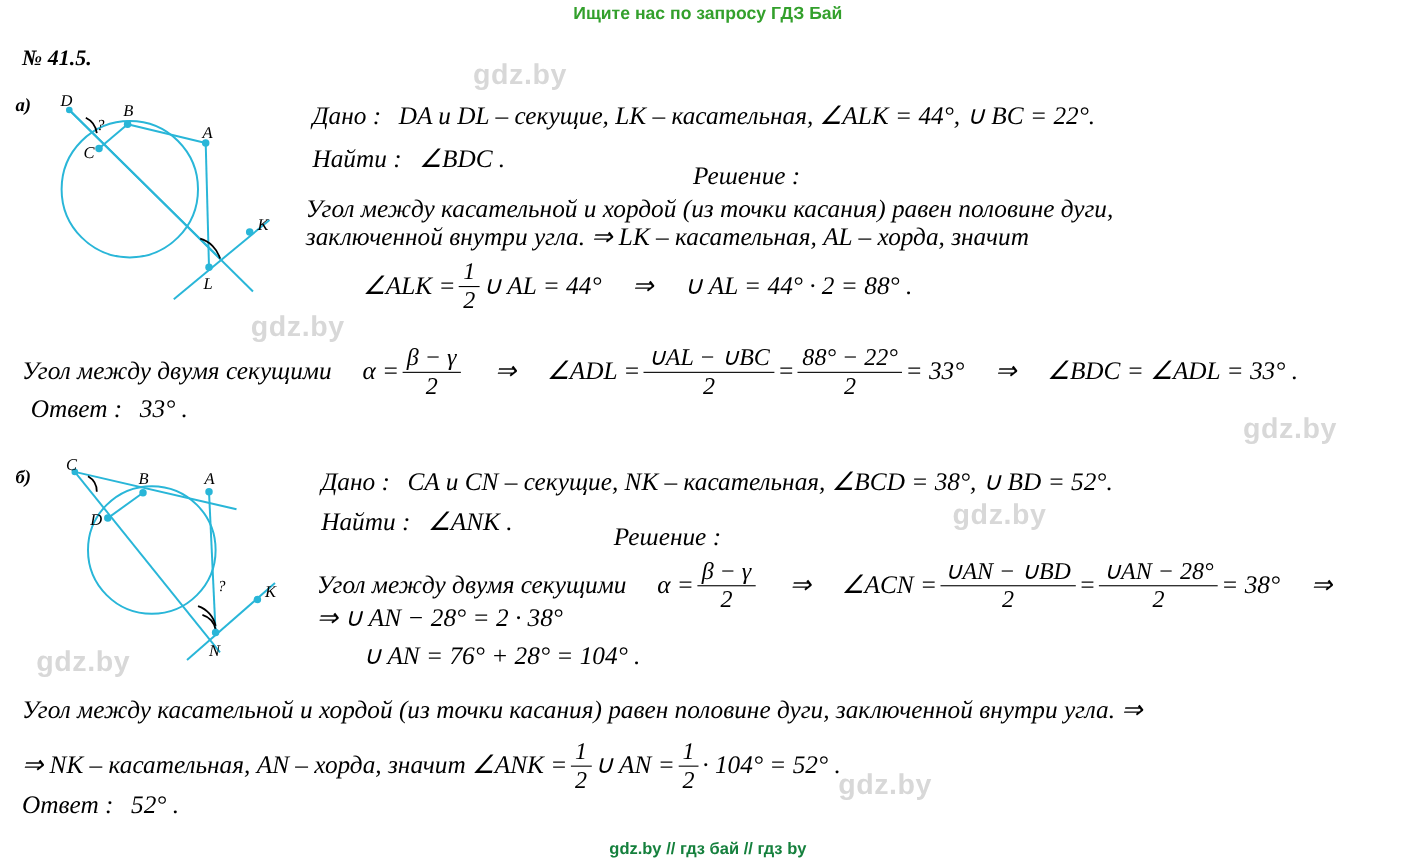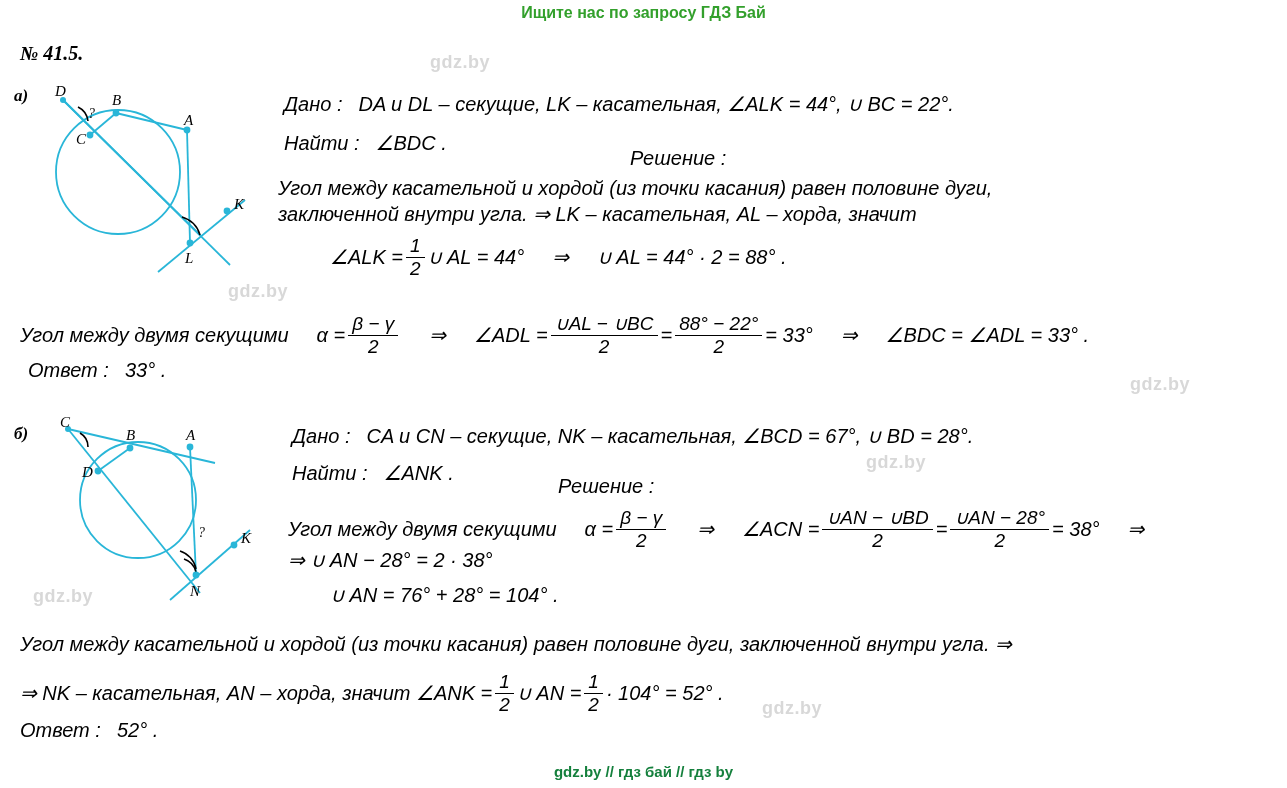--- a/index.html
+++ b/index.html
@@ -29,21 +29,21 @@
     color: #33a02c;
     font-family: "Liberation Sans", sans-serif;
     font-weight: bold;
     font-size: 16px;
   }
   .wm {
     position: absolute;
     font-family: "Liberation Sans", sans-serif;
     font-weight: bold;
     color: #d8d8d8;
-    font-size: 18px;
+    font-size: 26px;
     letter-spacing: 0.5px;
     user-select: none;
   }
   .wm-1 { left: 430px; top: 52px; }
   .wm-2 { left: 228px; top: 281px; }
   .wm-3 { left: 1130px; top: 374px; }
   .wm-4 { left: 866px; top: 452px; }
   .wm-5 { left: 33px; top: 586px; }
   .wm-6 { left: 762px; top: 698px; }
 
@@ -73,23 +73,23 @@
     font-style: italic;
   }
   .fig {
     position: absolute;
   }
   .fig-a { left: 30px; top: 80px; }
   .fig-b { left: 30px; top: 415px; }
 
   .txt {
     position: absolute;
-    font-family: Liberation Sans, sans-serif;
-    font-style: italic;
-    font-size: 20px;
+    font-family: Liberation Serif, serif;
+    font-style: italic;
+    font-size: 23px;
     white-space: nowrap;
     line-height: 1.25;
   }
   .frac {
     display: inline-block;
     vertical-align: middle;
     text-align: center;
     font-size: 0.95em;
     margin: 0 3px;
     position: relative;
@@ -240,21 +240,21 @@
         <text x="156" y="25">A</text>
         <text x="52" y="62">D</text>
         <text x="160" y="181">N</text>
         <text x="211" y="128">K</text>
         <text x="168" y="122" font-size="14">?</text>
       </g>
     </svg>
   </div>
 
   <div class="txt" style="left:292px; top:424px;">
-    <span>Дано :</span><span class="sp"></span><span>CA и CN – секущие,   NK – касательная,   ∠BCD = 67°,   ∪ BD = 28°.</span>
+    <span>Дано :</span><span class="sp"></span><span>CA и CN – секущие,   NK – касательная,   ∠BCD = 38°,   ∪ BD = 52°.</span>
   </div>
 
   <div class="txt" style="left:292px; top:461px;">
     <span>Найти :</span><span class="sp"></span><span>∠ANK .</span>
   </div>
 
   <div class="txt" style="left:558px; top:474px;">Решение :</div>
 
   <div class="txt" style="left:288px; top:508px;">
     <span>Угол   между   двумя   секущими</span><span class="spw"></span><span>α =</span><span class="frac"><span class="num">β − γ</span><span class="den">2</span></span><span class="spw"></span><span>⇒</span><span class="spw"></span><span>∠ACN =</span><span class="frac"><span class="num">∪AN − ∪BD</span><span class="den">2</span></span><span>=</span><span class="frac"><span class="num">∪AN − 28°</span><span class="den">2</span></span><span>= 38°</span><span class="spw"></span><span>⇒</span>

